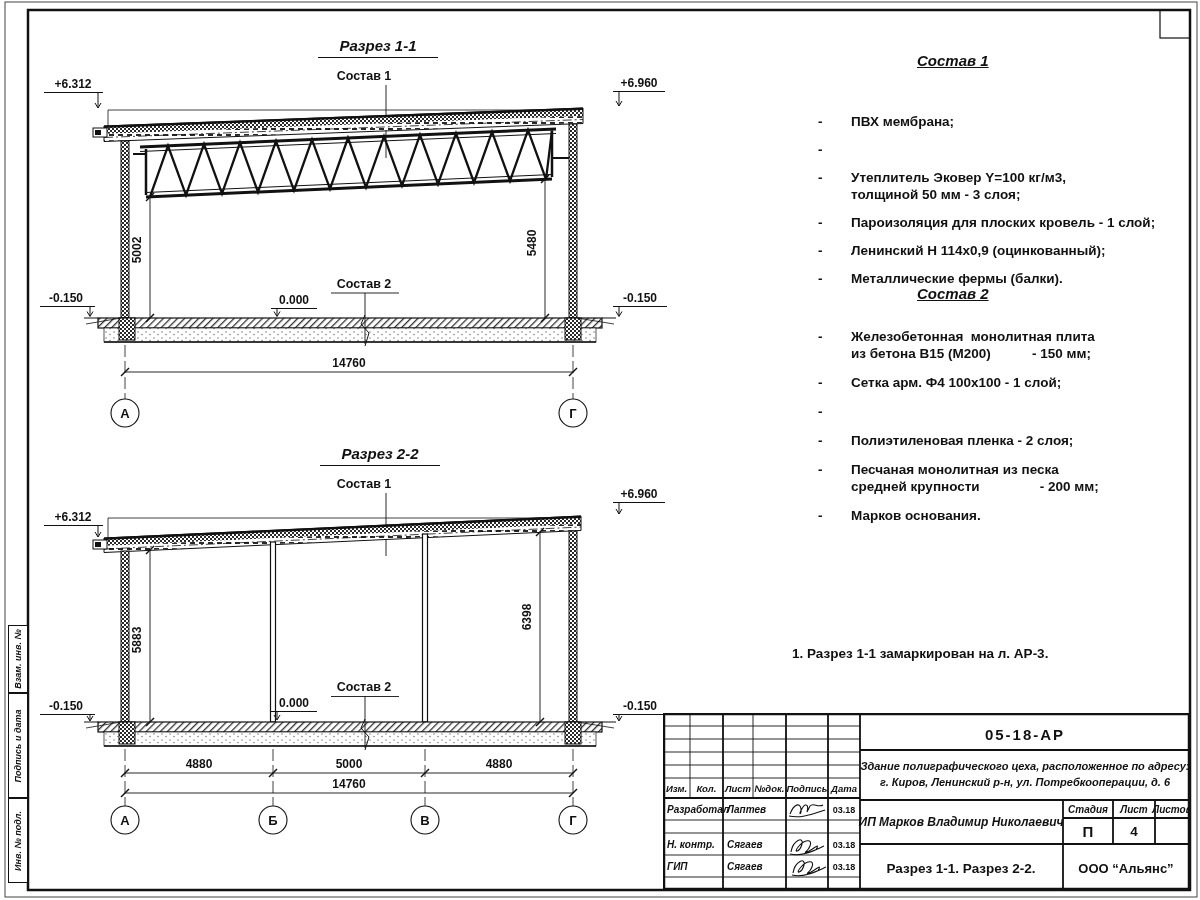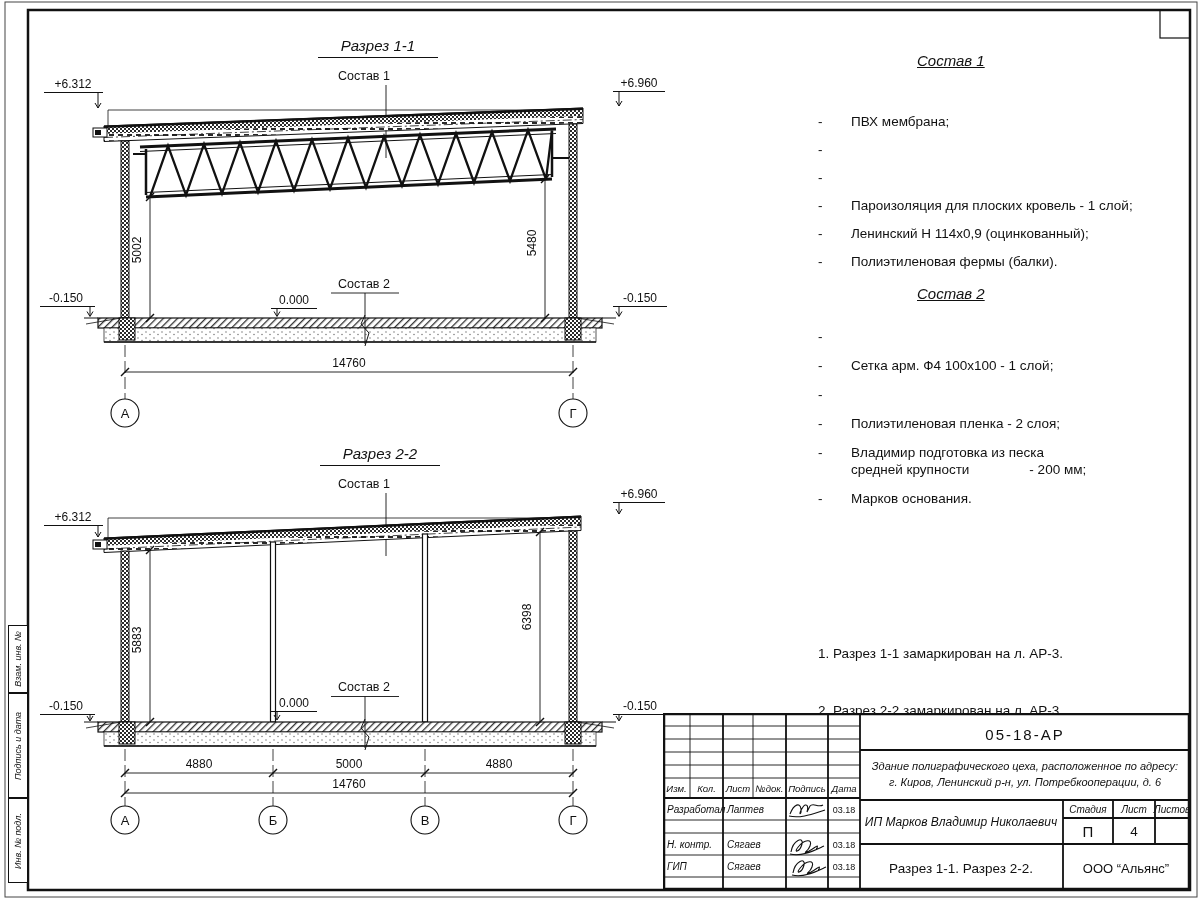--- a/index.html
+++ b/index.html
@@ -1,17 +1,17 @@
 <!DOCTYPE html>
 <html><head>
 <meta charset="utf-8">
 <style>
   html,body{margin:0;padding:0;background:#fff;}
   .sheet{position:relative;width:1200px;height:900px;background:#fff;overflow:hidden;
-         font-family:"Liberation Sans","DejaVu Sans",sans-serif;color:#111;}
+         font-family:"Liberation Sans","DejaVu Sans",sans-serif;color:#111;font-weight:bold;}
   svg text{fill:#111;}
   .abs{position:absolute;}
   
   .sostav{position:absolute;}
   .sostav-title{font-style:italic;font-size:15px;text-decoration:underline;width:max-content;margin-left:105px;}
   .items{display:flex;flex-direction:column;gap:11px;font-size:13.5px;line-height:17px;}
   .li{display:flex;}
   .dash{width:33px;flex:none;padding-left:6px;}
   .ln{display:block;white-space:pre;}
   .ln:empty{display:none;}
@@ -287,82 +287,89 @@
           <span class="dash">-</span>
           <span class="txt">
             <span class="ln">ПВХ мембрана;</span>
           </span>
         </div>
     <div class="li">
           <span class="dash">-</span>
         </div>
     <div class="li">
           <span class="dash">-</span>
+          <span class="txt">
+            <span class="ln">Утеплитель Эковер Y=100 кг/м3,</span>
+            <span class="ln">толщиной 50 мм - 3 слоя;</span>
+          </span>
         </div>
     <div class="li">
           <span class="dash">-</span>
           <span class="txt">
             <span class="ln">Пароизоляция для плоских кровель - 1 слой;</span>
           </span>
         </div>
     <div class="li">
           <span class="dash">-</span>
           <span class="txt">
             <span class="ln">Ленинский Н 114х0,9 (оцинкованный);</span>
           </span>
         </div>
     <div class="li">
           <span class="dash">-</span>
           <span class="txt">
-            <span class="ln">Полиэтиленовая фермы (балки).</span>
+            <span class="ln">Металлические фермы (балки).</span>
           </span>
         </div>
   </div>
 </div>
 
 <div class="sostav" style="left:812px;top:285px;width:390px">
   <div class="sostav-title">Состав 2</div>
   <div class="items" style="margin-top:26px;gap:12px">
     <div class="li">
           <span class="dash">-</span>
+          <span class="txt">
+            <span class="ln">Железобетонная  монолитная плита</span>
+            <span class="ln">из бетона В15 (М200)           - 150 мм;</span>
+          </span>
         </div>
     <div class="li">
           <span class="dash">-</span>
           <span class="txt">
             <span class="ln">Сетка арм. Ф4 100х100 - 1 слой;</span>
           </span>
         </div>
     <div class="li">
           <span class="dash">-</span>
         </div>
     <div class="li">
           <span class="dash">-</span>
           <span class="txt">
             <span class="ln">Полиэтиленовая пленка - 2 слоя;</span>
           </span>
         </div>
     <div class="li">
           <span class="dash">-</span>
           <span class="txt">
-            <span class="ln">Владимир подготовка из песка</span>
+            <span class="ln">Песчаная монолитная из песка</span>
             <span class="ln">средней крупности                - 200 мм;</span>
           </span>
         </div>
     <div class="li">
           <span class="dash">-</span>
           <span class="txt">
             <span class="ln">Марков основания.</span>
           </span>
         </div>
   </div>
 </div>
 
-<div class="notes" style="left:818px;top:606px">
+<div class="notes" style="left:792px;top:606px">
   <div>1. Разрез 1-1 замаркирован на л. АР-3.</div>
-  <div>2. Разрез 2-2 замаркирован на л. АР-3.</div>
 </div>
 
 <div class="strip-box" style="top:625px;height:68px">
       <span>Взам. инв. №</span>
     </div>
 <div class="strip-box" style="top:693px;height:105px">
       <span>Подпись и дата</span>
     </div>
 <div class="strip-box" style="top:798px;height:85px">
       <span>Инв. № подл.</span>

